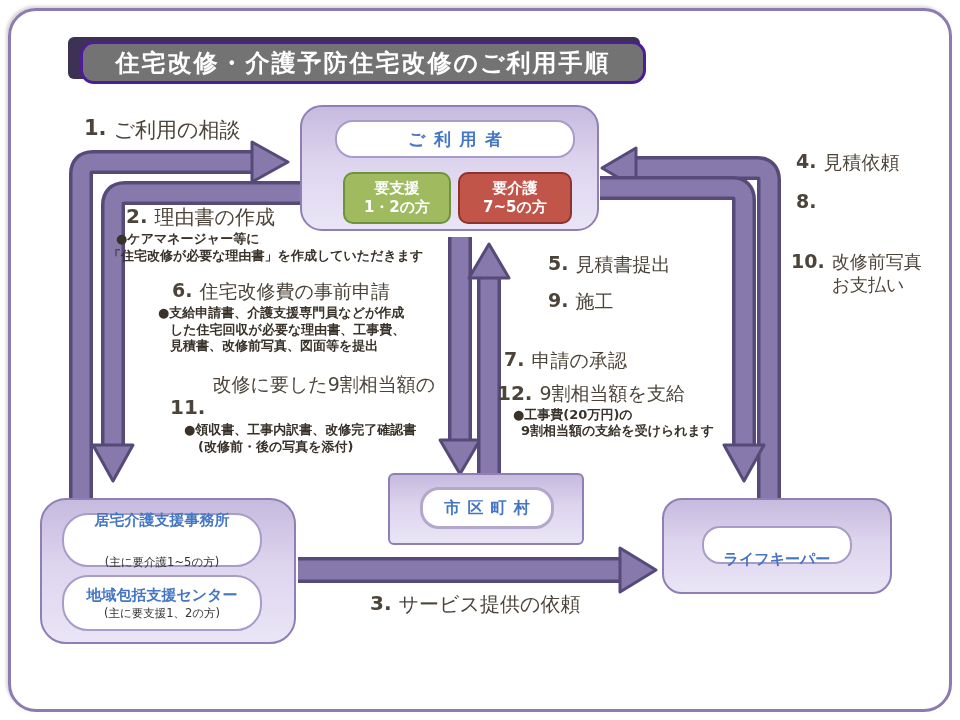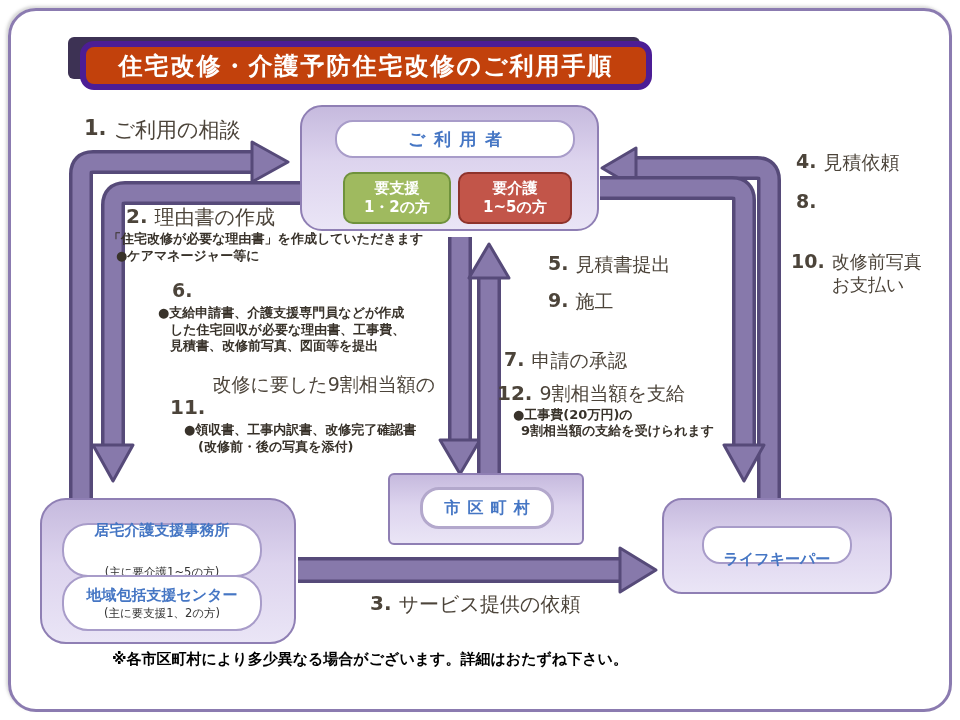--- a/index.html
+++ b/index.html
@@ -15,21 +15,21 @@
     box-shadow:-2px -2px 3px rgba(140,140,140,.35);
     z-index:1;
   }
   
   .title-shadow{
     position:absolute;left:68px;top:37px;width:572px;height:42px;
     background:#3d3254;border-radius:6px;z-index:3;
   }
   .title-bar{
     position:absolute;left:80px;top:41px;width:560px;height:37px;
-    background:#c2410c;border:6px solid #4c1d95;border-radius:14px;
+    background:#737373;border:3px solid #4c1d95;border-radius:14px;
     display:flex;align-items:center;justify-content:center;z-index:4;
   }
   .title-bar span{
     color:#fff;font-weight:bold;font-size:24px;letter-spacing:2px;white-space:nowrap;
   }
   
   #arrows{position:absolute;left:0;top:0;z-index:2;}
   
   .pbox{
     position:absolute;
@@ -126,63 +126,64 @@
   <div class="pbox" style="left:300px;top:105px;width:295px;height:122px;border-radius:22px;">
     <div class="pill" style="left:33px;top:13px;width:236px;height:34px;border-radius:18px;">
       <span class="blue" style="font-size:17px;letter-spacing:0.5em;padding-left:0.5em;">ご利用者</span>
     </div>
     <div class="tag" style="left:41px;top:65px;width:104px;height:48px;background:#9fba5f;border:2px solid #6f923c;">
       <span>要支援</span>
       <span>1・2の方</span>
     </div>
     <div class="tag" style="left:156px;top:65px;width:110px;height:48px;background:#c25549;border:2px solid #8e332c;">
       <span>要介護</span>
-      <span>1~5の方</span>
+      <span>7~5の方</span>
     </div>
   </div>
 
   <div class="pbox" style="left:388px;top:473px;width:192px;height:68px;border-radius:6px;">
     <div class="pill" style="left:30px;top:12px;width:128px;height:36px;border-radius:19px;border-width:3px;border-color:#b3a8cc;">
       <span class="blue" style="font-size:16px;letter-spacing:0.45em;padding-left:0.45em;">市区町村</span>
     </div>
   </div>
 
   <div class="pbox" style="left:662px;top:498px;width:226px;height:92px;border-radius:20px;">
     <div class="pill" style="left:38px;top:26px;width:146px;height:34px;border-radius:18px;">
       <span class="blue" style="font-size:15px;margin-top:28px;">ライフキーパー</span>
     </div>
   </div>
 
   <div class="pbox" style="left:40px;top:498px;width:252px;height:142px;border-radius:26px;">
-    <div class="pill" style="left:20px;top:23px;width:196px;height:50px;border-radius:26px;gap:24px;">
+    <div class="pill" style="left:20px;top:13px;width:196px;height:50px;border-radius:26px;gap:24px;">
       <span class="blue" style="font-size:15px;">居宅介護支援事務所</span>
       <span class="sub">(主に要介護1~5の方)</span>
     </div>
     <div class="pill" style="left:20px;top:75px;width:196px;height:52px;border-radius:26px;">
       <span class="blue" style="font-size:15px;">地域包括支援センター</span>
       <span class="sub">(主に要支援1、2の方)</span>
     </div>
   </div>
 
   <div class="step" style="left:84px;top:116px;font-size:21px;">
     <span class="num">1.</span>
     <span class="lbl">ご利用の相談</span>
   </div>
 
   <div class="step" style="left:126px;top:204px;font-size:20px;">
     <span class="num">2.</span>
     <span class="lbl">理由書の作成</span>
   </div>
   <div class="notes" style="left:108px;top:230px;">
+    <div style="padding-left:8px;">●ケアマネージャー等に</div>
     <div>「住宅改修が必要な理由書」を作成していただきます</div>
-    <div style="padding-left:8px;">●ケアマネージャー等に</div>
   </div>
 
   <div class="step" style="left:172px;top:279px;font-size:19px;">
     <span class="num">6.</span>
+    <span class="lbl">住宅改修費の事前申請</span>
   </div>
   <div class="notes" style="left:158px;top:305px;line-height:16.5px;">
     <div>●支給申請書、介護支援専門員などが作成</div>
     <div style="padding-left:12px;">した住宅回収が必要な理由書、工事費、</div>
     <div style="padding-left:12px;">見積書、改修前写真、図面等を提出</div>
   </div>
 
   <div class="step" style="left:170px;top:372px;font-size:20px;">
     <span class="num" style="margin-top:23px;">11.</span>
     <span class="col">
@@ -229,15 +230,14 @@
       <span class="lbl">改修前写真</span>
       <span class="lbl">お支払い</span>
     </span>
   </div>
 
   <div class="step" style="left:370px;top:591px;font-size:20px;">
     <span class="num">3.</span>
     <span class="lbl">サービス提供の依頼</span>
   </div>
 
-  <div class="footnote">※各市区町村により多少異なる場合がございます。詳細はおたずね下さい。</div>
 
 </div>
 
 </body></html>

